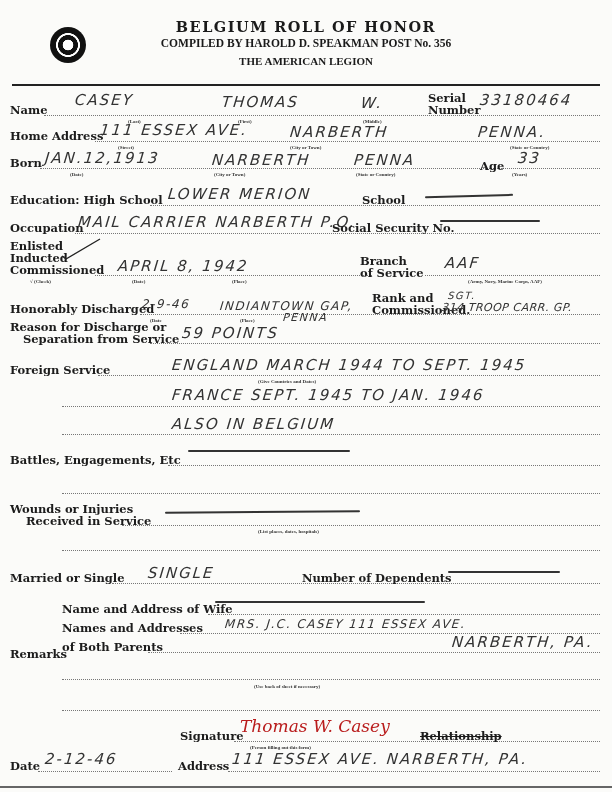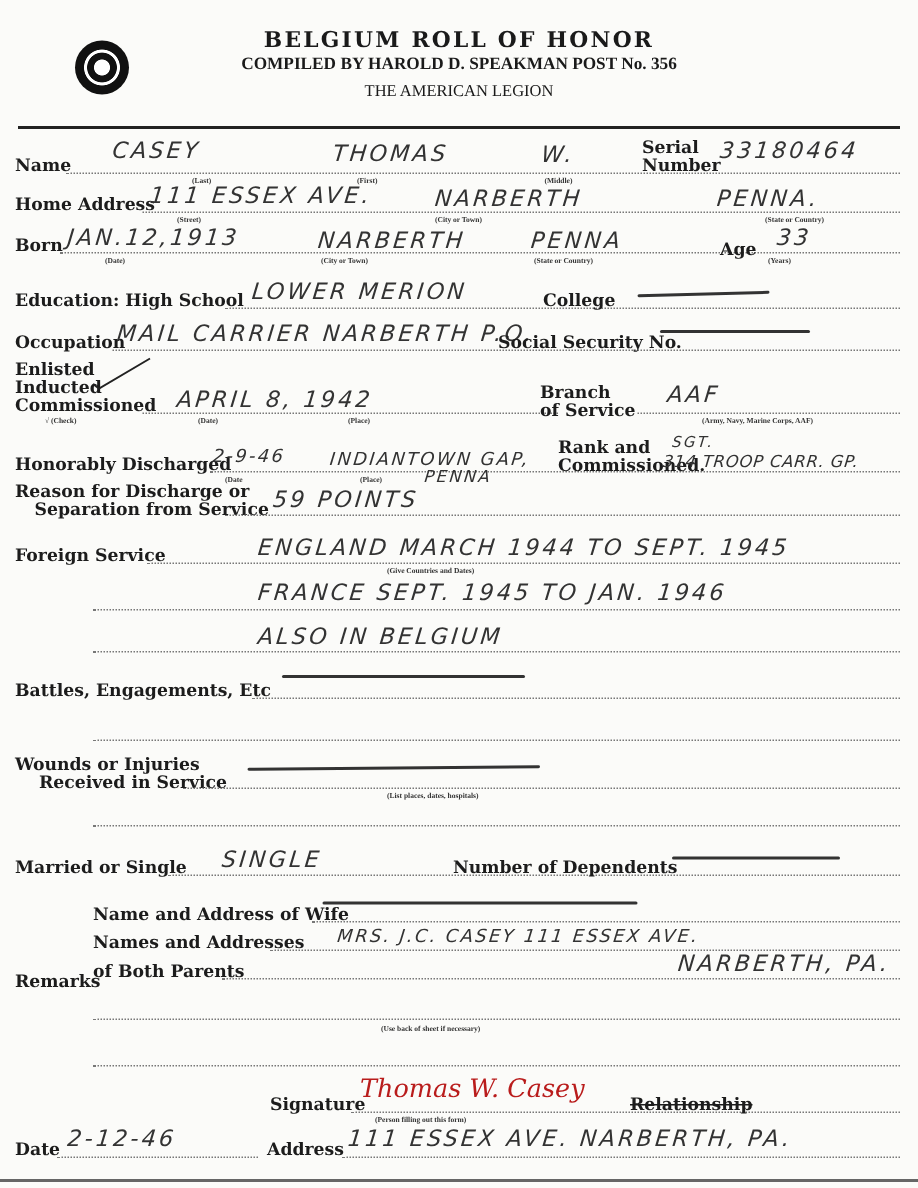--- a/index.html
+++ b/index.html
@@ -7,21 +7,21 @@
          font-family:"Liberation Serif", serif; color:#1a1a1a; }
   .abs { position:absolute; }
   .lbl { position:absolute; font-family:"DejaVu Serif","Liberation Serif", serif; font-size:11.5px; font-weight:bold; color:#1c1c1c; white-space:nowrap; line-height:12px; }
   .sub { position:absolute; font-family:"Liberation Serif", serif; font-size:5px; font-weight:bold; color:#333; white-space:nowrap; }
   .dots { position:absolute; height:0; border-bottom:1px dotted #777; }
   .hand { position:absolute; font-family:"DejaVu Sans", sans-serif; font-size:15px; color:#333; letter-spacing:2px; white-space:nowrap; line-height:16px; font-style:italic; transform:skewX(-6deg); }
   .hand.sm { font-size:12px; letter-spacing:1.5px; }
   .dash { position:absolute; height:1.5px; background:#333; border-radius:1px; }
   .title1 { position:absolute; left:0; width:612px; top:18px; text-align:center; font-family:"DejaVu Serif", serif; font-weight:bold; font-size:14.5px; letter-spacing:1.5px; }
   .title2 { position:absolute; left:0; width:612px; top:37px; text-align:center; font-family:"Liberation Serif", serif; font-weight:bold; font-size:11.5px; }
-  .title3 { position:absolute; left:0; width:612px; top:55px; text-align:center; font-family:"Liberation Serif", serif; font-weight:normal; font-size:11px; }
+  .title3 { position:absolute; left:0; width:612px; top:55px; text-align:center; font-family:"Liberation Serif", serif; font-weight:bold; font-size:11px; }
   .rule { position:absolute; left:12px; width:588px; top:84px; height:2px; background:#222; }
   .emblem { position:absolute; left:50px; top:27px; width:36px; height:36px; border-radius:50%;
             background:radial-gradient(circle, #fff 0 20%, #111 22% 38%, #fff 40% 46%, #111 48% 100%); }
   .sig { position:absolute; font-family:"DejaVu Serif", serif; font-style:italic; font-size:17px; color:#b91c1c; white-space:nowrap;text-align:center; }
 </style>
 </head>
 <body>
 
 <div class="emblem"></div>
 <div class="title1">BELGIUM ROLL OF HONOR</div>
@@ -58,21 +58,21 @@
 <div class="sub" style="left:214px;top:172px">(City or Town)</div>
 <div class="hand" style="left:354px;top:152px">PENNA</div>
 <div class="sub" style="left:356px;top:172px">(State or Country)</div>
 <div class="lbl" style="left:480px;top:160px">Age</div>
 <div class="hand" style="left:518px;top:150px">33</div>
 <div class="sub" style="left:512px;top:172px">(Years)</div>
 
 <div class="lbl" style="left:10px;top:194px">Education: High School</div>
 <div class="dots" style="left:150px;right:12px;top:205px"></div>
 <div class="hand" style="left:168px;top:186px">LOWER MERION</div>
-<div class="lbl" style="left:362px;top:194px">College</div>
+<div class="lbl" style="left:362px;top:194px">School</div>
 <div class="dash" style="left:425px;top:195px;width:88px;transform:rotate(-1.5deg)"></div>
 
 <div class="lbl" style="left:10px;top:222px">Occupation</div>
 <div class="dots" style="left:75px;right:12px;top:233px"></div>
 <div class="hand" style="left:78px;top:214px">MAIL CARRIER NARBERTH P.O.</div>
 <div class="lbl" style="left:332px;top:222px">Social Security No.</div>
 <div class="dash" style="left:440px;top:220px;width:100px"></div>
 
 <div class="lbl" style="left:10px;top:240px">Enlisted</div>
 <div class="lbl" style="left:10px;top:252px">Inducted</div>

